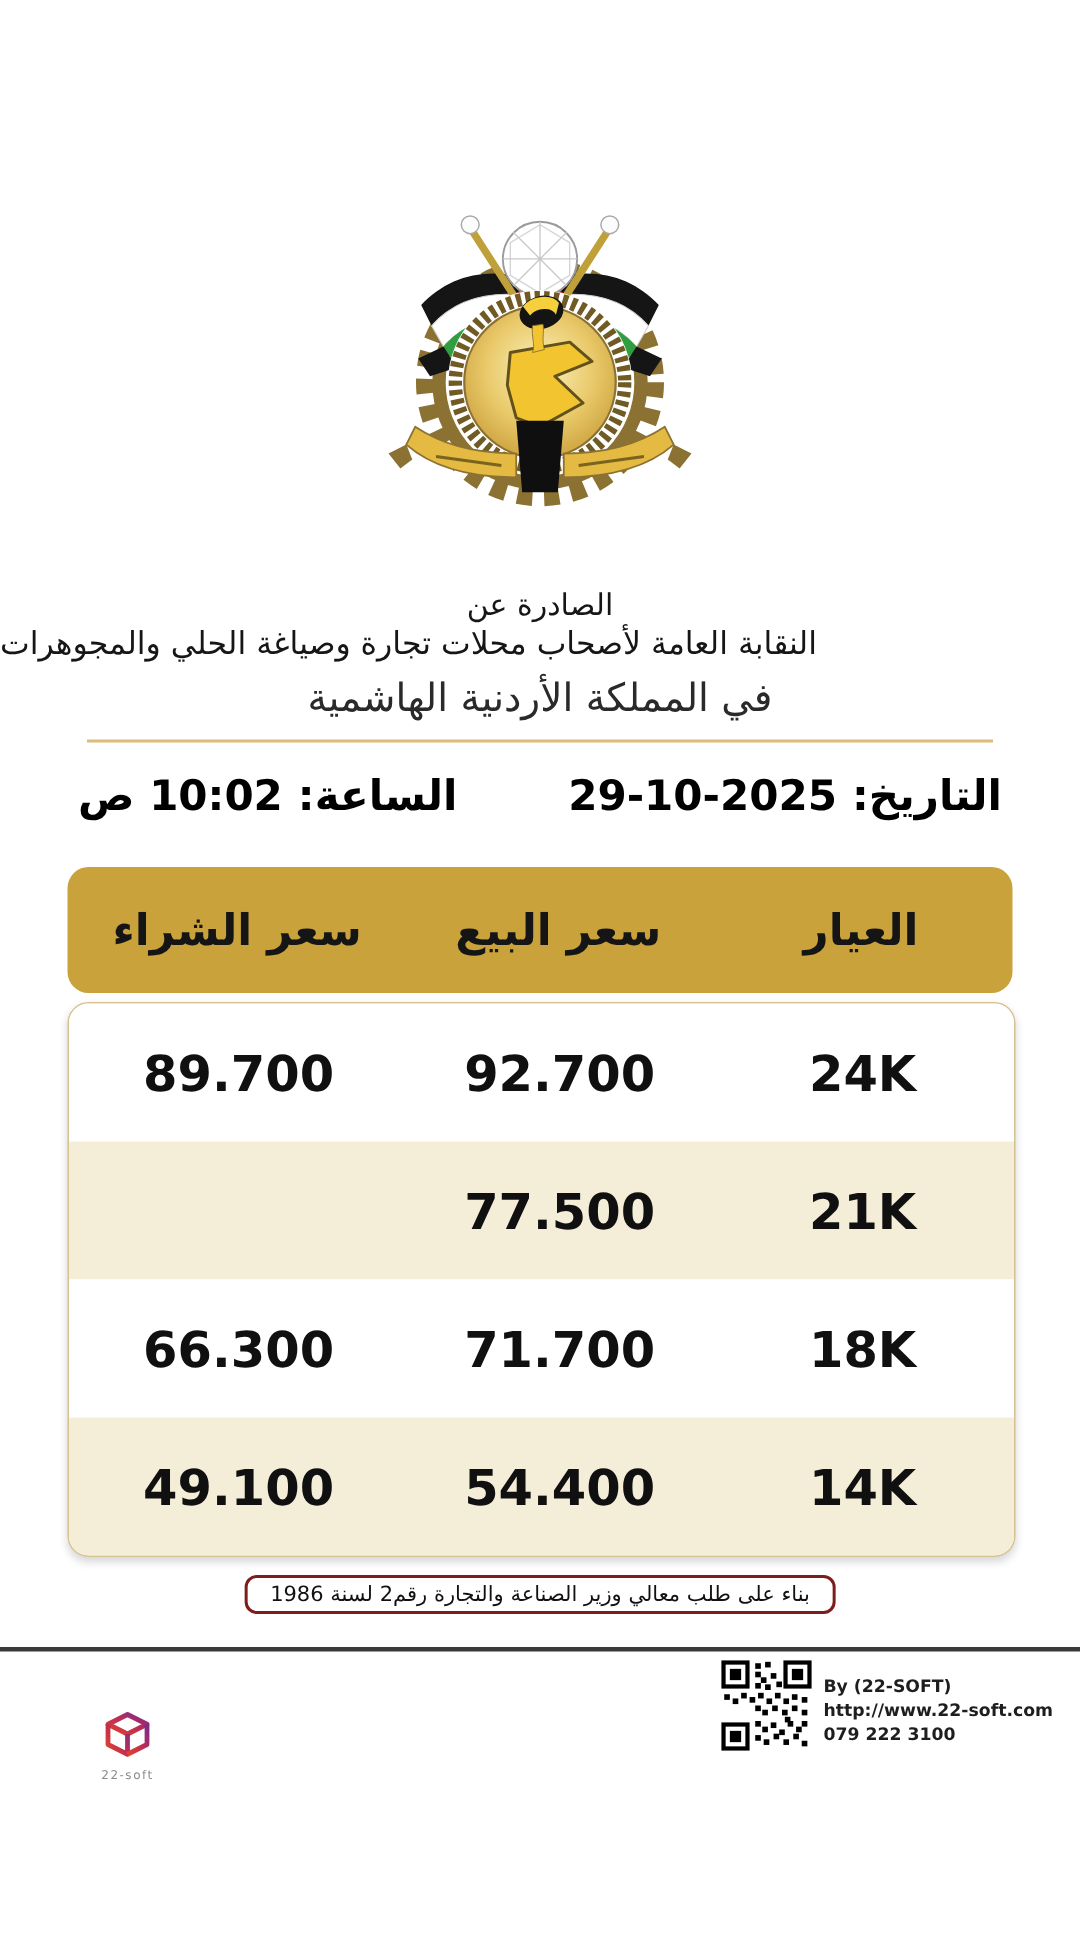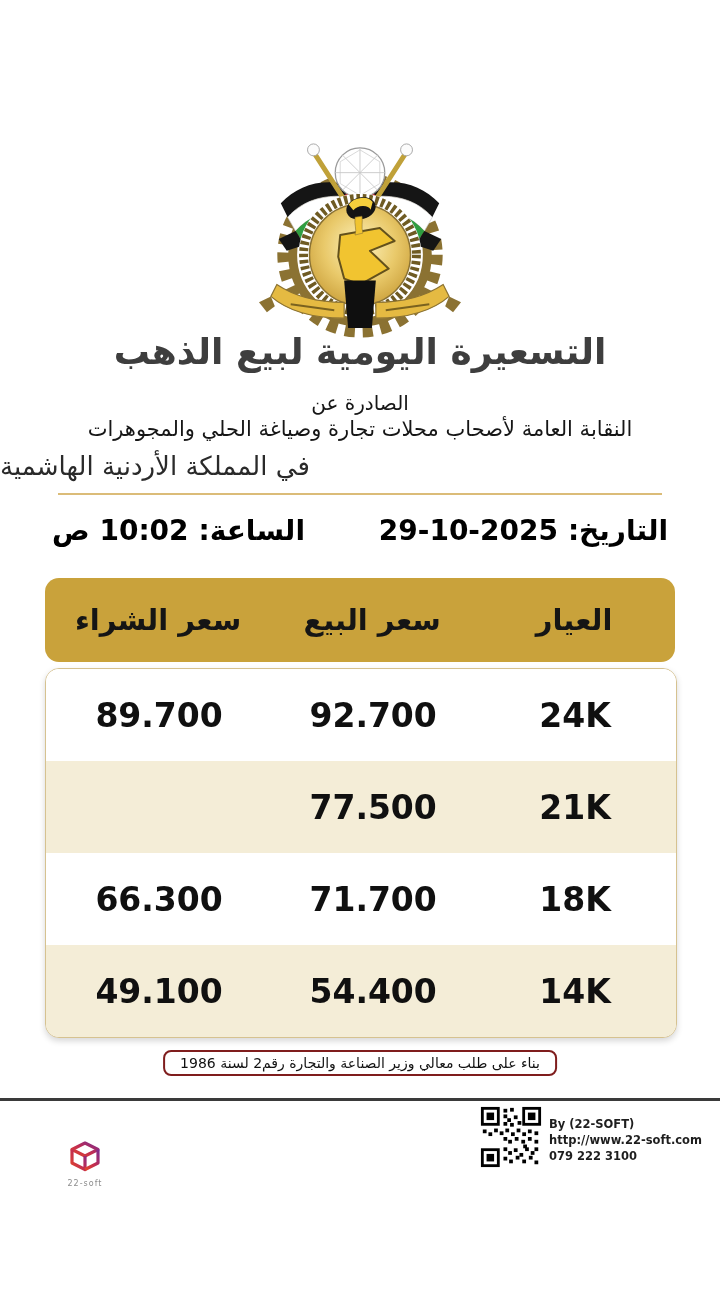--- a/index.html
+++ b/index.html
@@ -5,23 +5,23 @@
   html,body{margin:0;padding:0;background:#ffffff;}
   .page{position:relative;width:720px;height:1300px;background:#ffffff;overflow:hidden;
         font-family:"DejaVu Sans",sans-serif;}
   
   .emblem{position:absolute;top:136px;left:50%;transform:translateX(-50%);}
   
   .title{position:absolute;top:331px;left:0;width:720px;text-align:center;
          font-size:36px;font-weight:bold;color:#3e3e3e;}
   .issued-by{position:absolute;top:391px;left:0;width:720px;text-align:center;
          font-size:20px;color:#161616;}
-  .issuer{position:absolute;top:417px;left:0;width:720px;text-align:center;
+  .issuer{position:absolute;top:417px;left:0;width:720px;text-align:left;
          font-size:21px;color:#161616;}
-  .country{position:absolute;top:451px;left:0;width:720px;
+  .country{position:absolute;top:451px;left:0;width:720px;text-align:center;
          font-size:26px;color:#2a2a2a;}
   .divider{position:absolute;top:493px;left:58px;width:604px;height:2px;background:#dbbc78;}
   
   .meta-row{position:absolute;top:514px;left:52px;width:616px;display:flex;
             justify-content:space-between;font-size:28px;font-weight:bold;color:#000;}
   .meta{display:flex;gap:10px;align-items:baseline;}
   .ltr{direction:ltr;unicode-bidi:isolate;}
   
   .thead{position:absolute;top:578px;left:45px;width:630px;height:84px;
          background:#c9a23b;border-radius:14px;display:grid;
@@ -113,21 +113,20 @@
         <path d="M26,150 C44,162 66,168 94,168 L94,184 C60,184 36,176 20,162 Z" fill="#e5ba42" stroke="#8b7232" stroke-width="1.2"></path>
         <path d="M194,150 C176,162 154,168 126,168 L126,184 C160,184 184,176 200,162 Z" fill="#e5ba42" stroke="#8b7232" stroke-width="1.2"></path>
         <path d="M20,162 L8,168 L16,178 L24,172 Z" fill="#8b7232"></path>
         <path d="M200,162 L212,168 L204,178 L196,172 Z" fill="#8b7232"></path>
         <path d="M40,170 L84,176 M136,176 L180,170" stroke="#7a621f" stroke-width="2" fill="none"></path>
         <path d="M94,146 L126,146 L122,194 L98,194 Z" fill="#0f0f0f"></path>
       </g>
     </svg>
   </div>
 
-  <div class="title">التسعيرة اليومية لبيع الذهب</div>
   <div class="issued-by">الصادرة عن</div>
   <div class="issuer">النقابة العامة لأصحاب محلات تجارة وصياغة الحلي والمجوهرات</div>
   <div class="country">في المملكة الأردنية الهاشمية</div>
   <div class="divider"></div>
 
   <div class="meta-row" dir="rtl">
     <div class="meta">
       <span>التاريخ:</span>
       <span class="ltr">29-10-2025</span>
     </div>

